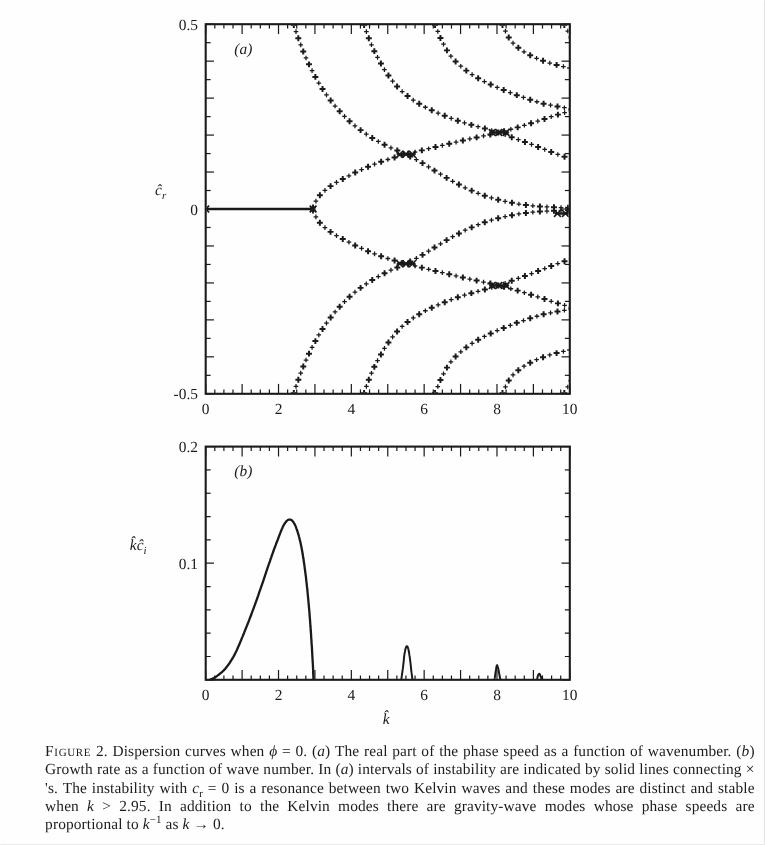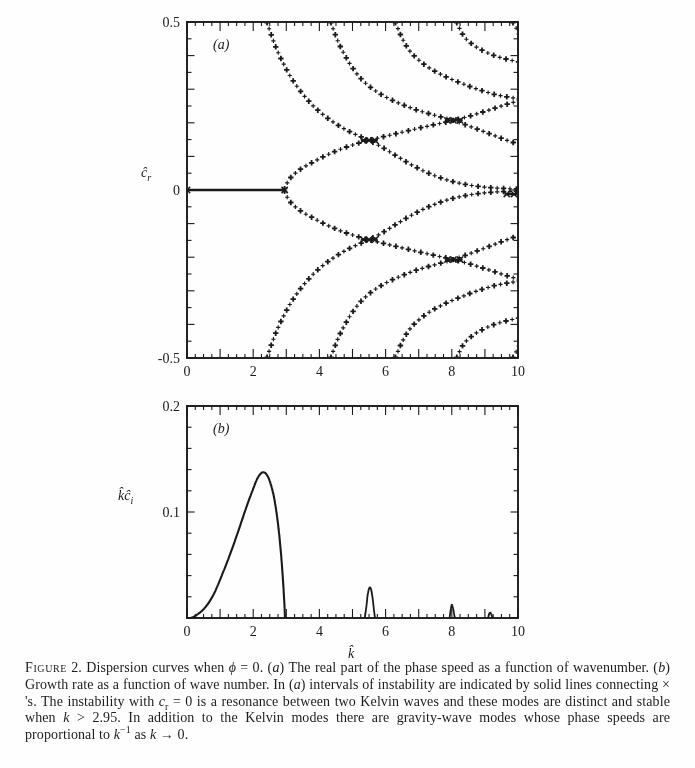--- a/index.html
+++ b/index.html
@@ -4,21 +4,21 @@
 <style>
   html,body{margin:0;padding:0;background:#e8e8e8;}
   .page{
     position:relative;width:695px;height:768px;background:#fefefe;
     font-family:"Liberation Serif", serif;color:#1a1a1a;overflow:hidden;
     box-shadow:0 0 4px rgba(0,0,0,.3);
   }
   svg{position:absolute;left:0;top:0;}
   svg text{font-family:"Liberation Serif", serif;fill:#1a1a1a;}
   .cap{
-    position:absolute;left:25px;top:660px;width:645px;margin:0;
+    position:absolute;left:25px;top:660px;width:645px;margin:16px;
     font-size:14px;line-height:16.8px;text-align:justify;
     color:#1c1c1c;letter-spacing:0.1px;
   }
   .cap .sc{font-variant:small-caps;letter-spacing:0.6px;}
   .cap sub,.cap sup{font-size:10px;line-height:0;}
   .cap i{font-style:italic;}
 </style>
 </head>
 <body>
 

